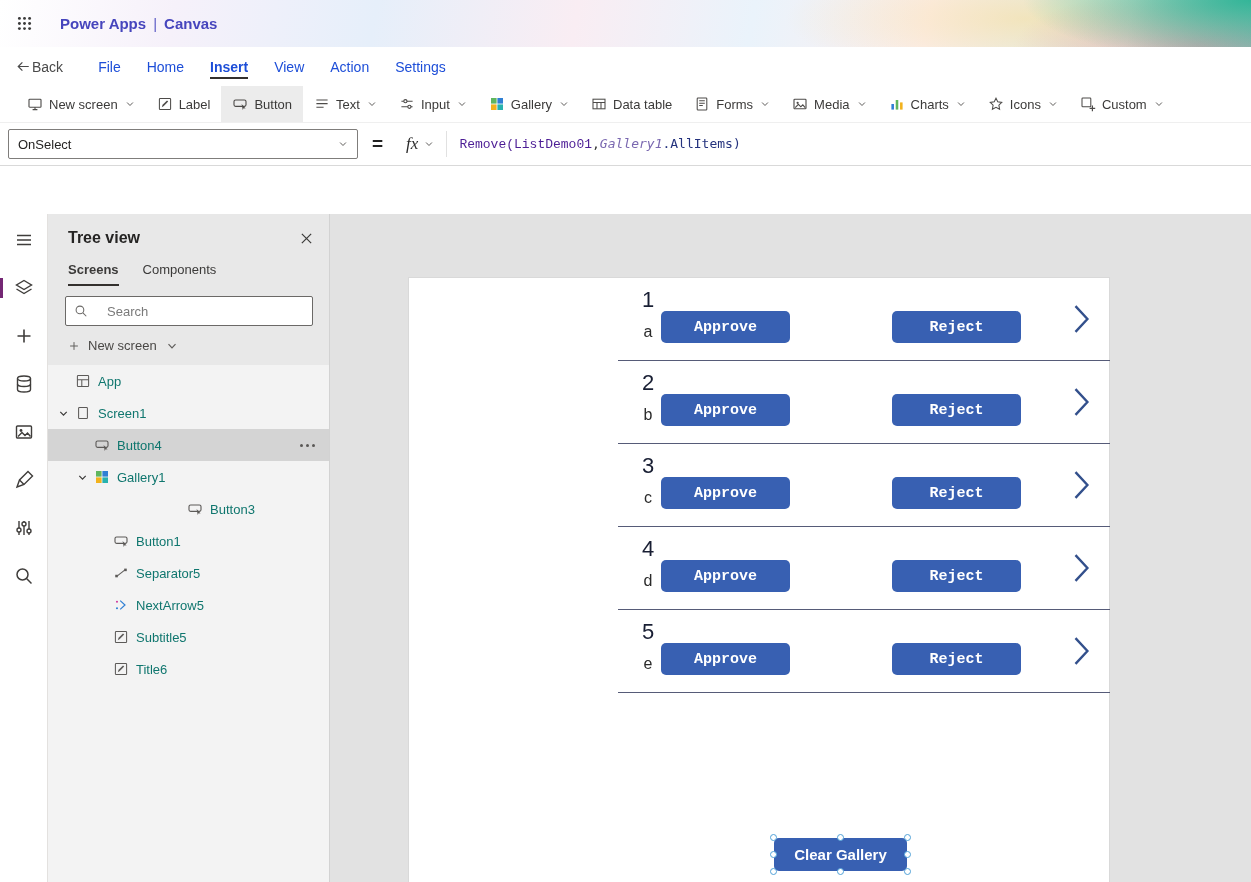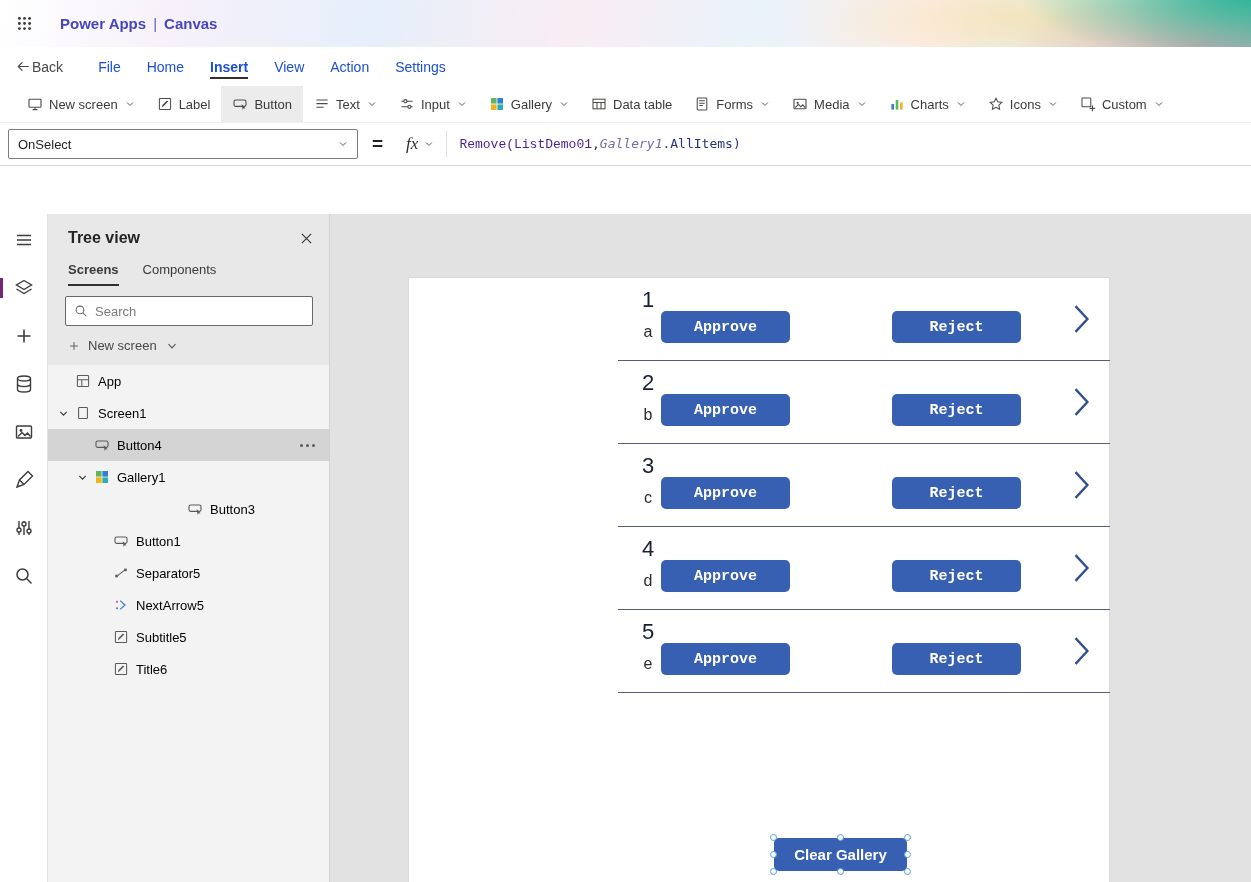--- a/index.html
+++ b/index.html
@@ -67,28 +67,28 @@
 
   
   .tree{width:282px;background:#f3f3f3;border-right:1px solid #d2d2d2;display:flex;flex-direction:column;}
   .tree-top{background:#e8e8e8;padding-top:15px;}
   .tree-head{display:flex;align-items:center;justify-content:space-between;padding:0 16px 0 20px;}
   .tree-title{font-size:16px;font-weight:700;color:#252423;}
   .close-x{width:13px;height:13px;color:#3b3a39;cursor:pointer;}
   .tree-tabs{display:flex;gap:24px;padding:15px 0 0 20px;font-size:13px;color:#3b3a39;}
   .tree-tab{padding-bottom:7px;cursor:pointer;}
   .tree-tab.active{font-weight:700;border-bottom:2px solid #33302e;}
-  .tree-search{margin:10px 16px 0 17px;height:30px;background:#fff;border:1px solid #6b6967;border-radius:2px;display:flex;align-items:center;gap:7px;padding:0 8px;}
+  .tree-search{margin:10px 16px 0 17px;height:30px;background:#fff;border:1px solid #6b6967;border-radius:2px;display:flex;align-items:center;gap:19px;padding:0 8px;}
   .tree-search .ic{width:14px;height:14px;color:#6b6967;}
   .tree-search input{border:none;outline:none;flex:1;font-size:13px;background:transparent;font-family:inherit;color:#323130;min-width:0;}
   .tree-search input::placeholder{color:#7a7a7a;}
   .new-screen{display:flex;align-items:center;gap:8px;padding:12px 0 12px 20px;font-size:13px;color:#4a4846;cursor:pointer;}
   .new-screen .ic{width:12px;height:12px;color:#5f5d5b;}
   .tree-list{flex:1;background:#f3f3f3;overflow:hidden;}
-  .tree-item{height:32px;display:flex;align-items:center;font-size:13px;color:#000000;cursor:pointer;}
+  .tree-item{height:32px;display:flex;align-items:center;font-size:13px;color:#0f766e;cursor:pointer;}
   .tree-item.selected{background:var(--selected-row);}
   .caret-spacer{width:17px;flex:0 0 17px;}
   .tree-item .caret{width:17px;flex:0 0 17px;display:flex;align-items:center;color:#3b3a39;}
   .tree-item .caret svg{width:11px;height:11px;}
   .tree-item .ic{width:16px;height:16px;margin-right:7px;color:#5c5a58;}
   .tree-label{white-space:nowrap;}
   .more{margin-left:auto;margin-right:14px;display:flex;gap:3px;align-items:center;cursor:pointer;}
   .more i{width:3px;height:3px;border-radius:50%;background:#5a5856;display:block;}
 
   

